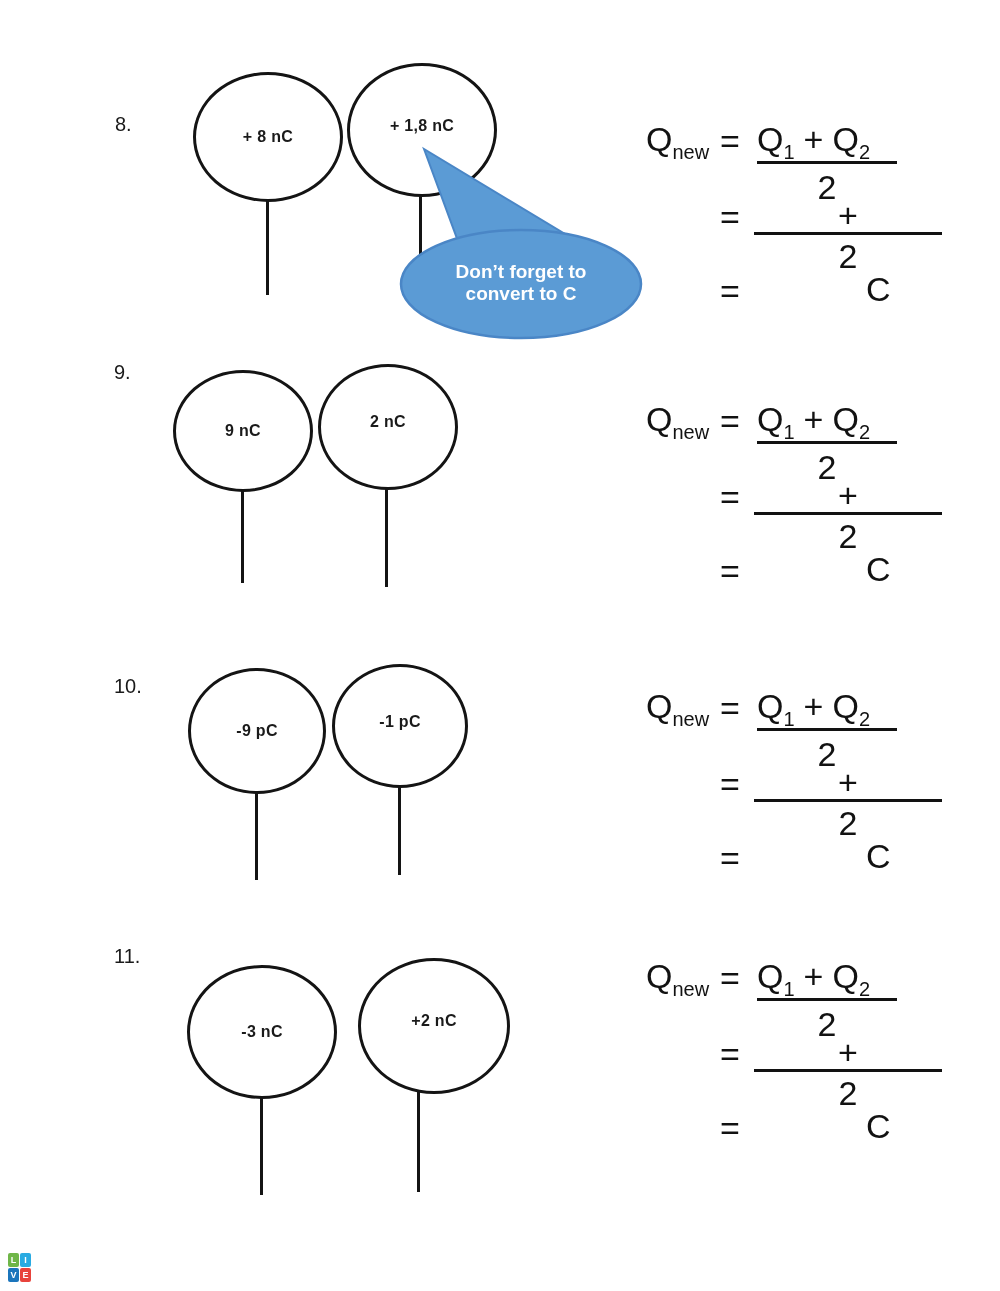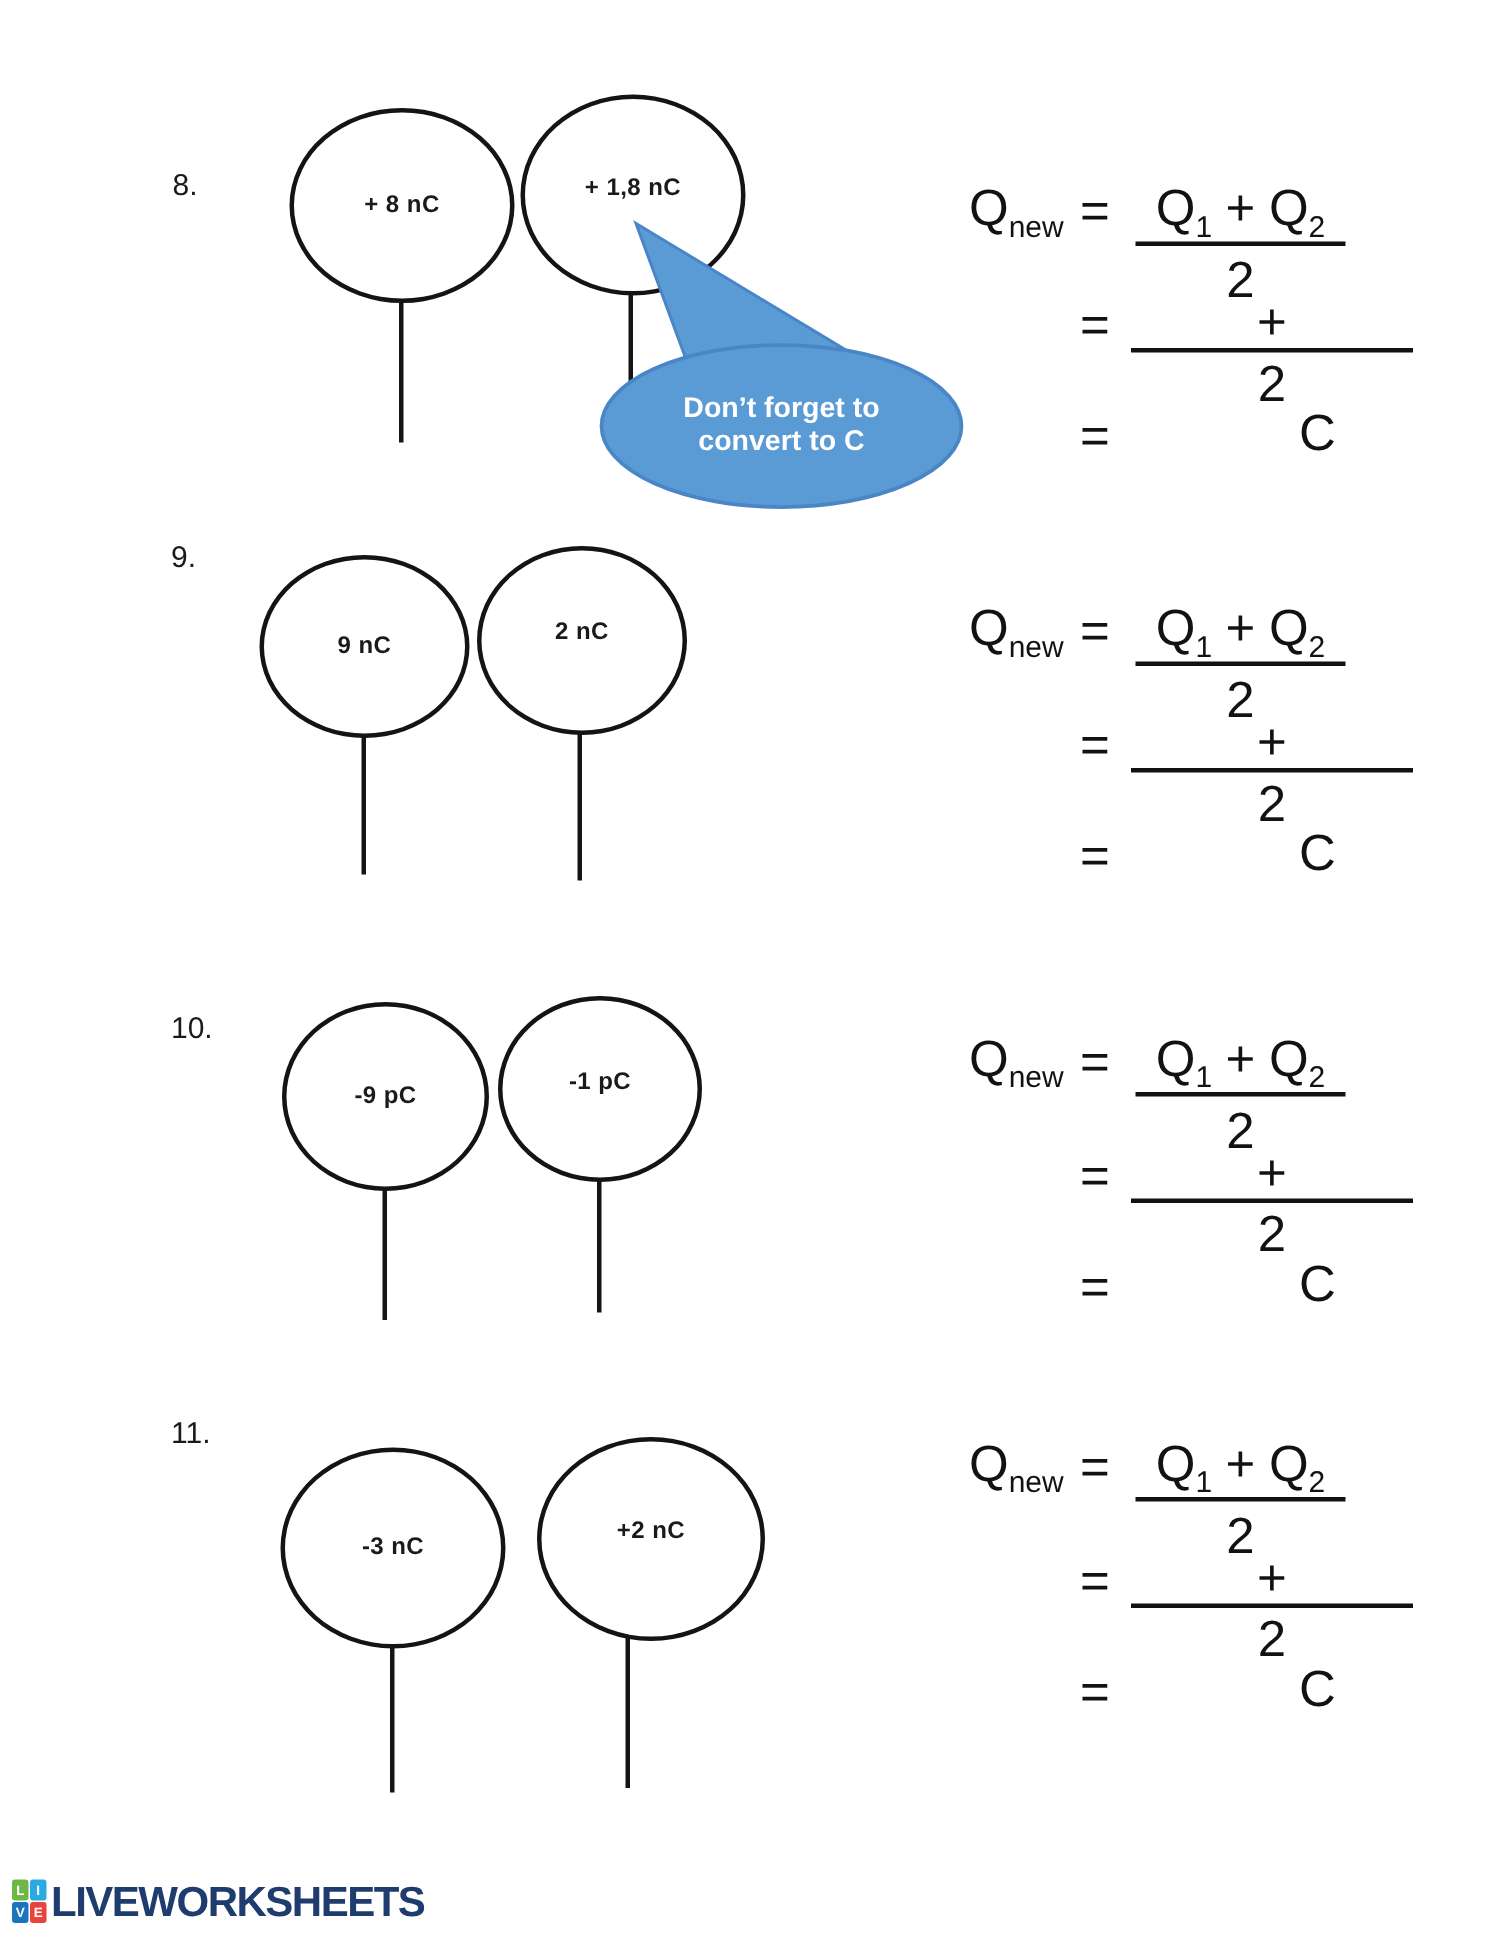--- a/index.html
+++ b/index.html
@@ -17,21 +17,21 @@
   }
   .charge { font-size: 16px; font-weight: 600; color: #1a1a1a; letter-spacing: .3px; white-space: nowrap; }
   .stick { position: absolute; width: 3px; background: #141414; }
 
   
   .formula { position: absolute; left: 644px; width: 330px; height: 190px; color: #121212; }
   .fpos { position: absolute; font-size: 34px; line-height: 1; white-space: nowrap; color: #121212; }
   .fpos sub { font-size: 20px; line-height: 0; }
   .f-qnew  { left: 2px;   top: 0; }
   .f-eq1   { left: 76px;  top: 2px; }
-  .f-frac1 { left: 113px; top: 0; width: 140px; text-align: center; border-bottom: 3px solid #121212; padding-bottom: 5px; }
+  .f-frac1 { left: 113px; top: 0; width: 140px; border-bottom: 3px solid #121212; padding-bottom: 5px; }
   .f-plus-n{ margin: 0 9px; }
   .f-den1  { left: 113px; top: 48px; width: 140px; text-align: center; }
   .f-eq2   { left: 76px;  top: 78px; }
   .f-plus2 { left: 110px; top: 76px; width: 188px; text-align: center; }
   .f-bar   { position: absolute; left: 110px; top: 110px; width: 188px; height: 3px; background: #121212; }
   .f-den2  { left: 110px; top: 117px; width: 188px; text-align: center; }
   .f-eq3   { left: 76px;  top: 152px; }
   .f-unit  { left: 222px; top: 150px; }
   .ans { position: absolute; background: transparent; }
 
@@ -181,16 +181,15 @@
     <text x="521" y="300" text-anchor="middle" fill="#ffffff">convert to C</text>
   </svg>
 
   <a class="footer-logo">
     <span class="logo-grid">
       <span class="tile tile-l">L</span>
       <span class="tile tile-i">I</span>
       <span class="tile tile-v">V</span>
       <span class="tile tile-e">E</span>
     </span>
-    <span class="brand">LIVEWORKSHEETS</span>
   </a>
 
 </div>
 
 </body></html>

